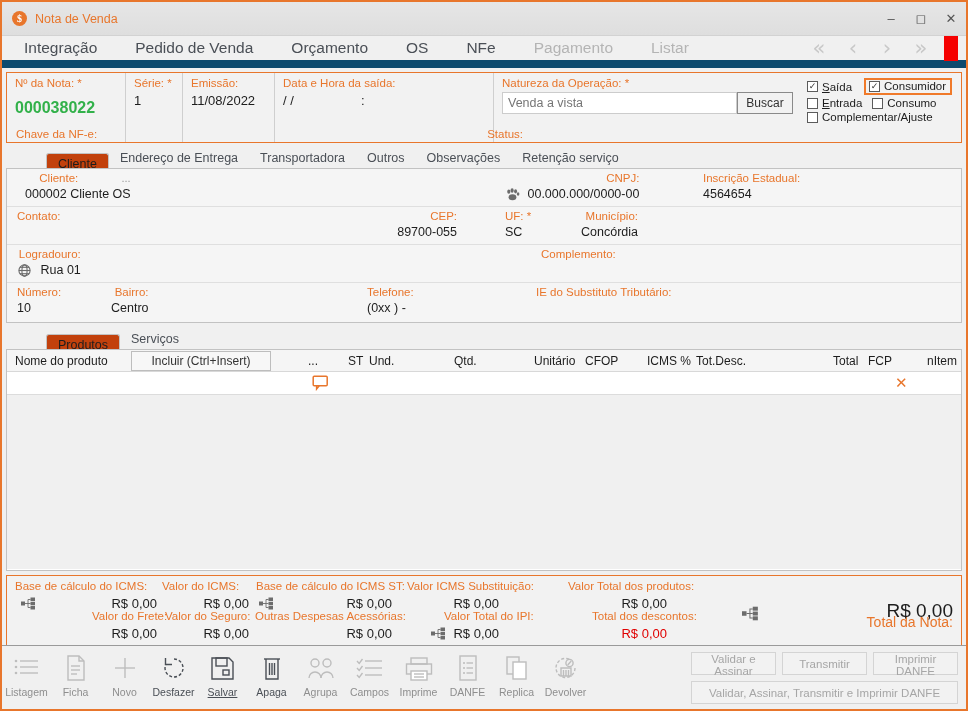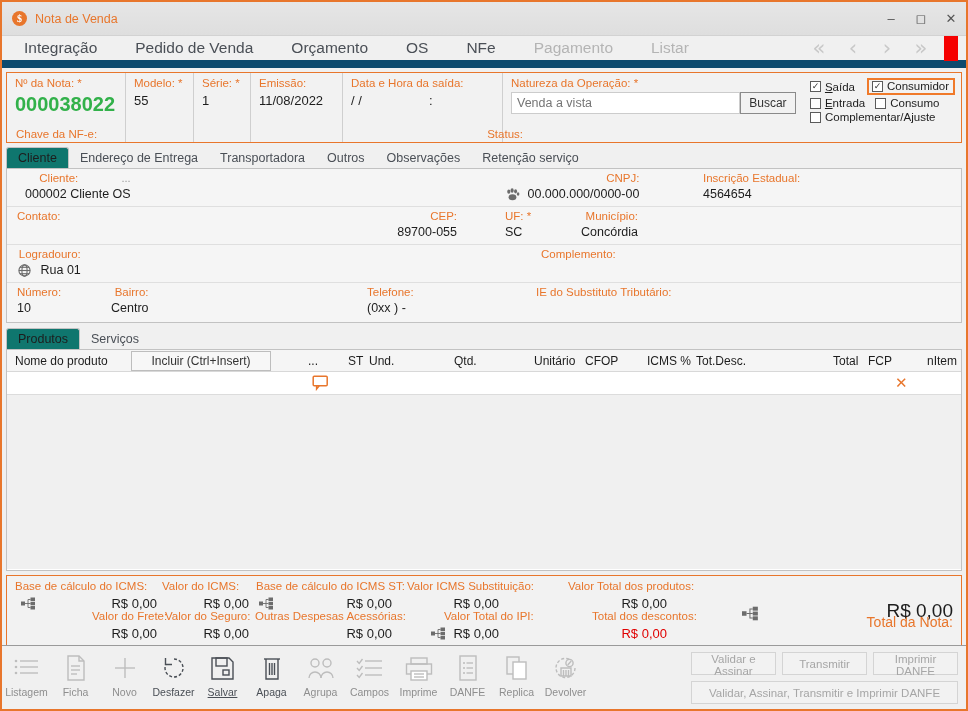--- a/index.html
+++ b/index.html
@@ -69,22 +69,22 @@
     background: #f2f2f2;
     height: 71px;
     display: flex; position: relative;
   }
   .hdr-left { display: flex; flex: 1; }
   .fld { padding: 4px 8px 0 8px; position: relative; }
   .fld + .fld { border-left: 1px solid #cfcfcf; }
   .lbl { font-size: 11.5px; color: #e8762c; white-space: nowrap; }
   .val { font-size: 13px; color: #1d1d1d; margin-top: 4px; white-space: nowrap; }
   .val.big-green {
-    font-size: 20px; font-weight: bold; color: #32b14a;
-    margin-top: 4px;
+    font-size: 16px; font-weight: bold; color: #32b14a;
+    margin-top: 10px;
   }
 
   .chave-row {
     position: absolute; left: 0; bottom: 2px; width: 100%;
     display: flex; padding-left: 9px;
   }
   .chave-lbl { font-size: 11.5px; color: #e8762c; }
   .status-lbl { font-size: 11.5px; color: #e8762c; margin-left: 390px; }
 
   .nat-box { padding: 4px 8px 0 8px; border-left: 1px solid #cfcfcf; width: 308px; }
@@ -116,23 +116,23 @@
     display: flex; align-items: center;
   }
 
   
   .tabs-wrap { margin: 4px 4px 0 4px; display: flex; align-items: flex-end; height: 21px; }
   .tab {
     font-size: 12.5px; color: #4a4f56;
     padding: 3px 11px 3px 11px; white-space: nowrap;
   }
   .tab.active {
-    background: #0f766e;
+    background: #c2410c;
     border: 1px solid #c2c2c2; border-bottom: 1px solid #f5f5f5;
-    border-radius: 3px 3px 0 0; color: #1d1d1d; position: relative; top: 1px;
+    border-radius: 3px 3px 0 0; color: #1d1d1d; position: relative; top: 7px; margin-left: 40px;
   }
 
   .tab-panel {
     margin: 0 4px; border: 1px solid #c2c2c2; background: #f5f5f5;
     height: 155px; position: relative;
   }
   .row-line { position: relative; height: 38px; border-bottom: 1px solid #dfdfdf; }
   .row-line:last-child { border-bottom: none; }
   .cell { position: absolute; top: 3px; }
   .cell .lbl { font-size: 11.5px; color: #e8762c; text-align: right; }
@@ -237,24 +237,20 @@
       <div class="nav-arrow">»</div>
       <div class="nav-red"></div>
     </div>
   </div>
 
   <div class="hdr-panel">
     <div class="hdr-left">
       <div class="fld" style="width:118px">
         <div class="lbl">Nº da Nota: *</div>
         <div class="val big-green">000038022</div>
-      </div>
-      <div class="fld" style="width:68px">
-        <div class="lbl">Modelo: *</div>
-        <div class="val">55</div>
       </div>
       <div class="fld" style="width:57px">
         <div class="lbl">Série: *</div>
         <div class="val">1</div>
       </div>
       <div class="fld" style="width:92px">
         <div class="lbl">Emissão:</div>
         <div class="val">11/08/2022</div>
       </div>
       <div class="fld" style="width:160px">

